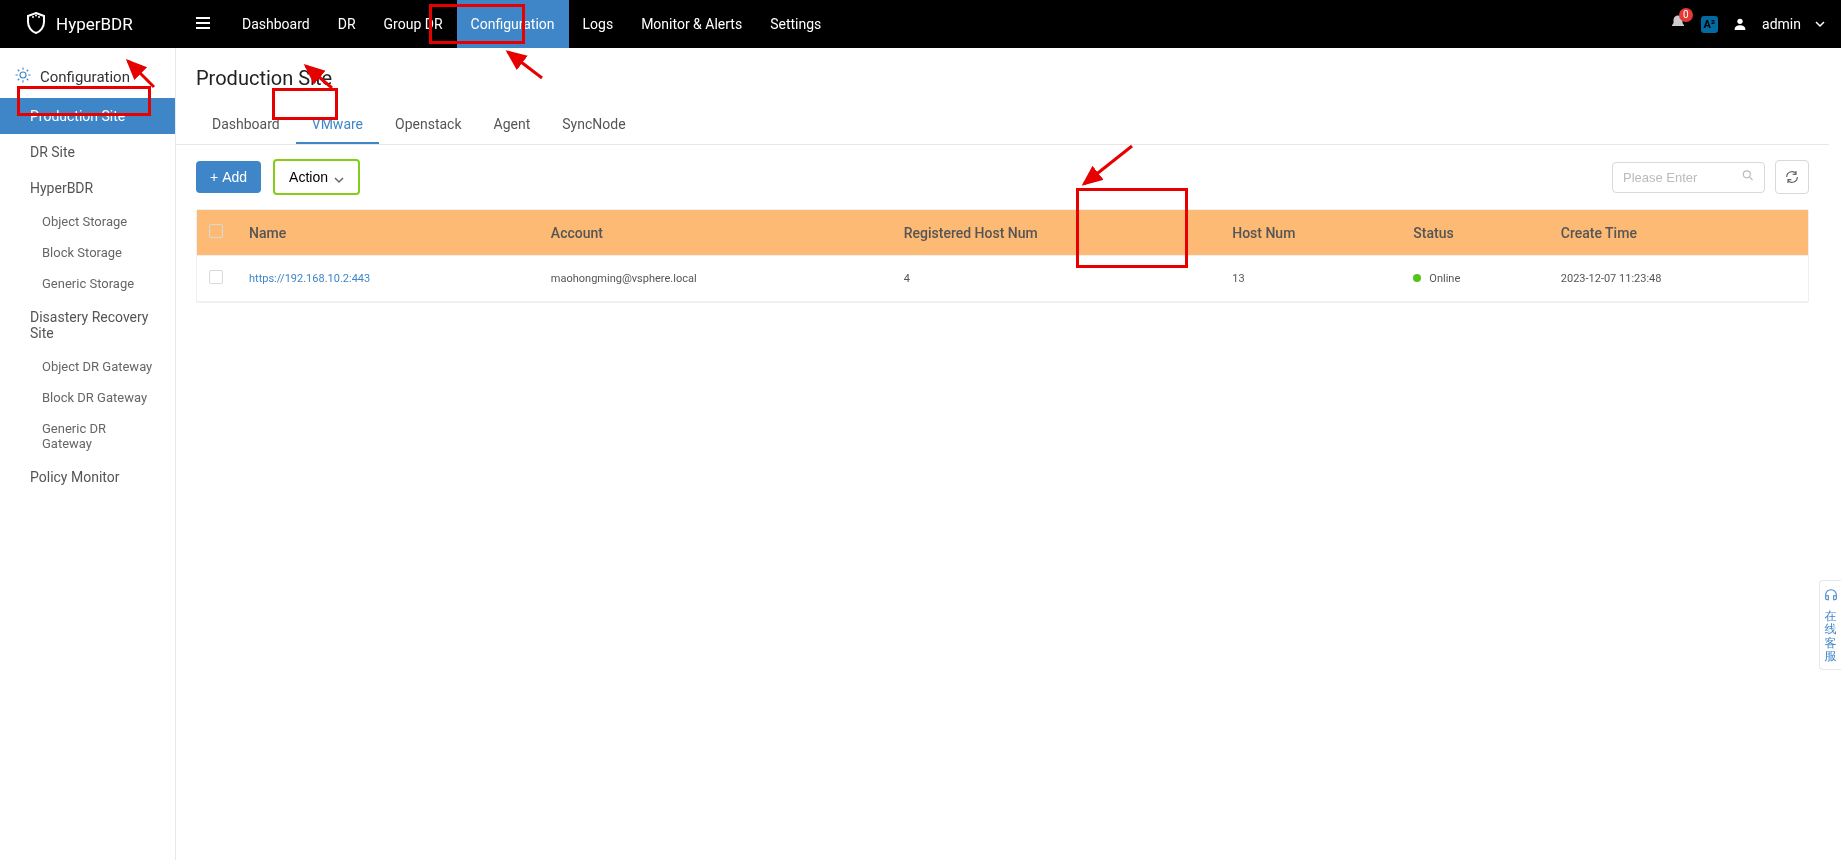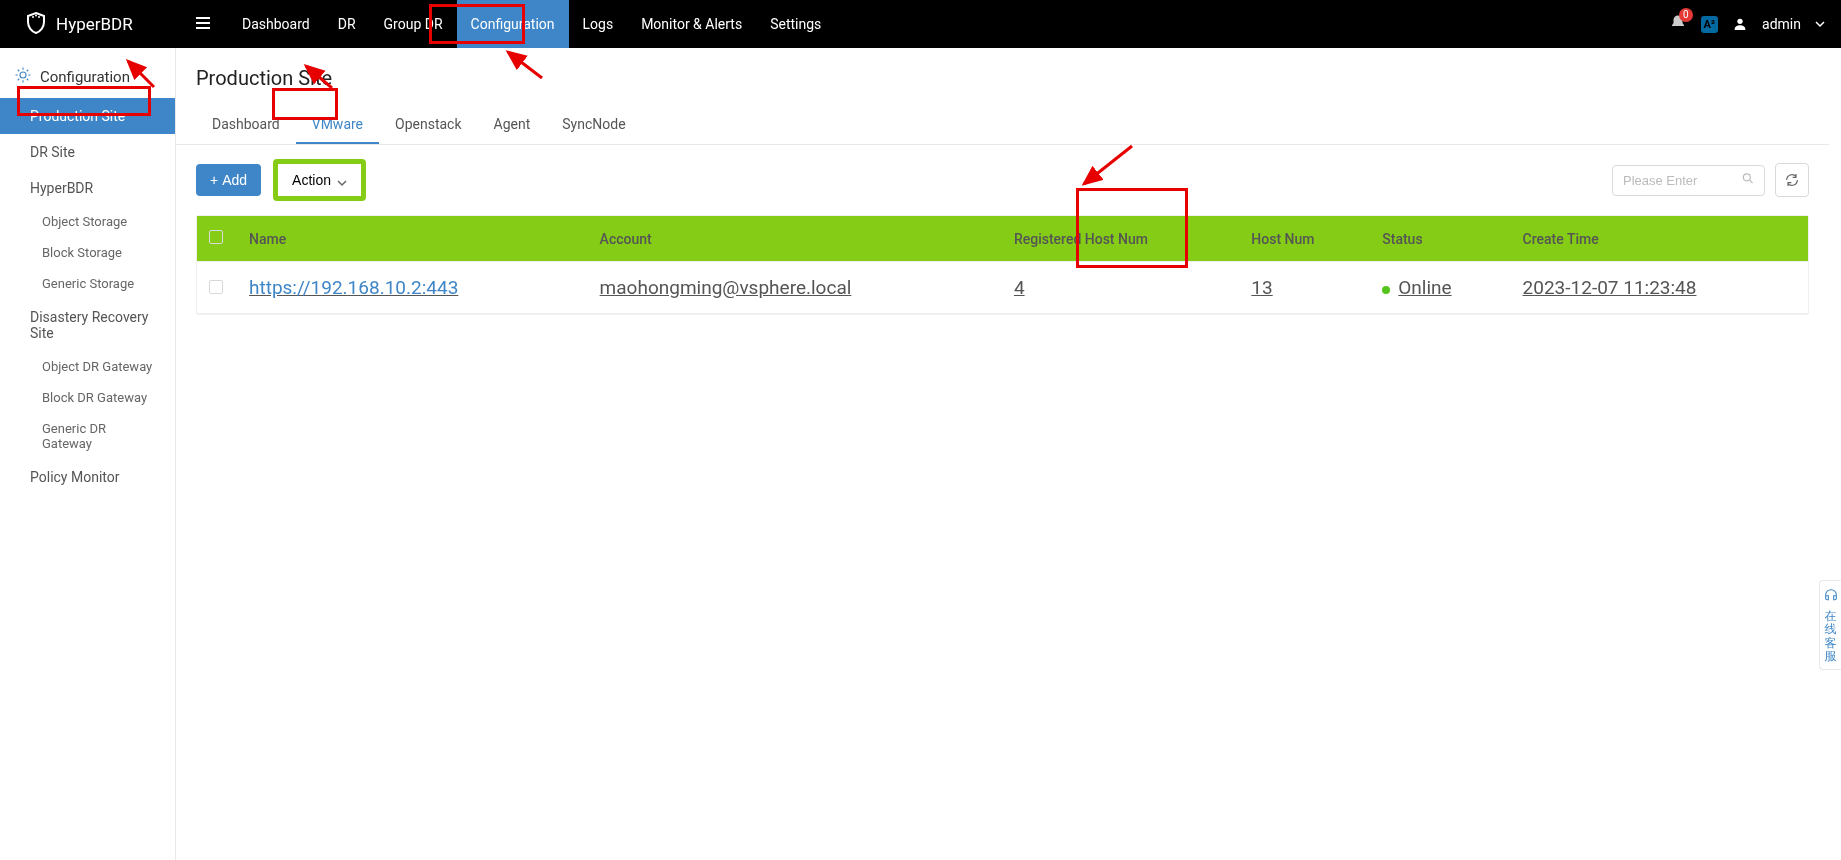--- a/index.html
+++ b/index.html
@@ -186,21 +186,21 @@
     padding: 8px 14px;
     border-radius:4px;
     cursor:pointer;
     font-size:14px;
     display:flex;
     align-items:center;
     gap:4px;
   }
   .btn-default {
     background:#fff;
-    border:5px solid #84cc16;
+    border:2px solid #84cc16;
     padding:8px 14px;
     border-radius:4px;
     cursor:pointer;
     font-size:14px;
     display:flex;
     align-items:flex-end;
     gap:6px;
   }
   .toolbar-right {
     margin-left:auto;
@@ -241,34 +241,33 @@
     margin: 0 20px;
     border:1px solid #f0f0f0;
     border-radius:2px;
   }
   table {
     width:100%;
     border-collapse:collapse;
   }
   thead th {
     text-align:left;
-    background:#84cc16;
+    background:#fdba74;
     padding:14px 12px;
     font-weight:500;
     color:#555;
     border-bottom:1px solid #f0f0f0;
     font-size:14px;
   }
   tbody td {
     padding:14px 12px;
     border-bottom:1px solid #f0f0f0;
     color:#555;
-    font-size:19px;
+    font-size:11px;
     vertical-align:middle;
-    text-decoration:underline;
   }
   .chk {
     width:14px;height:14px;
     border:1px solid #d9d9d9;
     border-radius:2px;
     display:inline-block;
     cursor:pointer;
   }
   .link { color:#3e86c7; cursor:pointer; }
   .status-dot {

